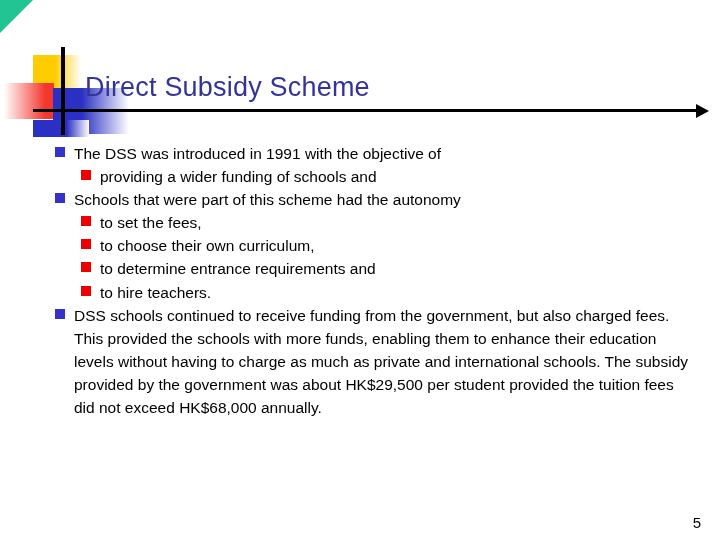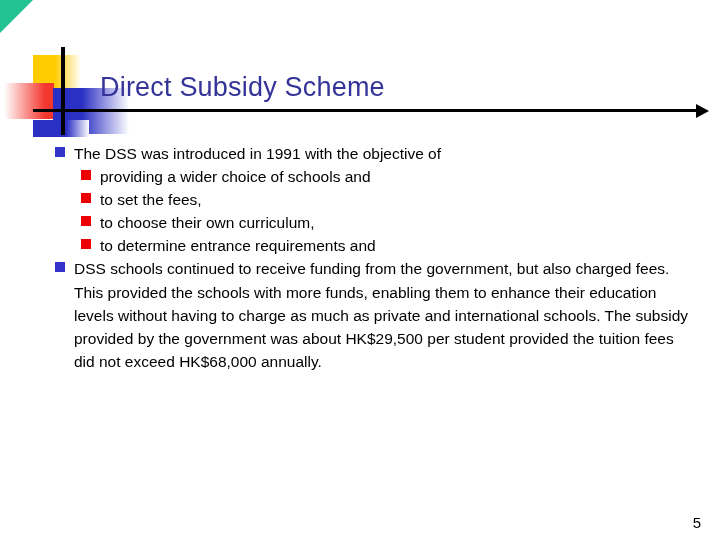--- a/index.html
+++ b/index.html
@@ -94,21 +94,21 @@
     width: 0;
     height: 0;
     border-left: 13px solid #000000;
     border-top: 7px solid transparent;
     border-bottom: 7px solid transparent;
   }
 
   
   .slide-title {
     position: absolute;
-    left: 100px;
+    left: 85px;
     top: 72px;
     font-size: 27px;
     color: #333399;
     white-space: nowrap;
     letter-spacing: 0.2px;
   }
 
   
   .body-area {
     position: absolute;
@@ -172,40 +172,48 @@
 
   <div class="body-area">
 
     <div class="bullet-row lvl1">
       <span class="glyph blue"></span>
       <span class="bullet-text">The DSS was introduced in 1991 with the objective of</span>
     </div>
 
     <div class="bullet-row lvl2">
       <span class="glyph red"></span>
-      <span class="bullet-text">providing a wider choice of schools and</span>
-    </div>
-
-
+      <span class="bullet-text">providing a wider funding of schools and</span>
+    </div>
+
+
+    <div class="bullet-row lvl1">
+      <span class="glyph blue"></span>
+      <span class="bullet-text">Schools that were part of this scheme had the autonomy</span>
+    </div>
 
     <div class="bullet-row lvl2">
       <span class="glyph red"></span>
       <span class="bullet-text">to set the fees,</span>
     </div>
 
     <div class="bullet-row lvl2">
       <span class="glyph red"></span>
       <span class="bullet-text">to choose their own curriculum,</span>
     </div>
 
     <div class="bullet-row lvl2">
       <span class="glyph red"></span>
       <span class="bullet-text">to determine entrance requirements and</span>
     </div>
 
+    <div class="bullet-row lvl2">
+      <span class="glyph red"></span>
+      <span class="bullet-text">to hire teachers.</span>
+    </div>
 
 
     <div class="bullet-row lvl1">
       <span class="glyph blue"></span>
       <span class="bullet-text">DSS schools continued to receive funding from the government, but also charged fees.  This provided the schools with more funds, enabling them to enhance their education levels without having to charge as much as private and international schools.  The subsidy provided by the government was about HK$29,500 per student provided the tuition fees did not exceed HK$68,000 annually.</span>
     </div>
 
   </div>
 
   <div class="page-number">5</div>

